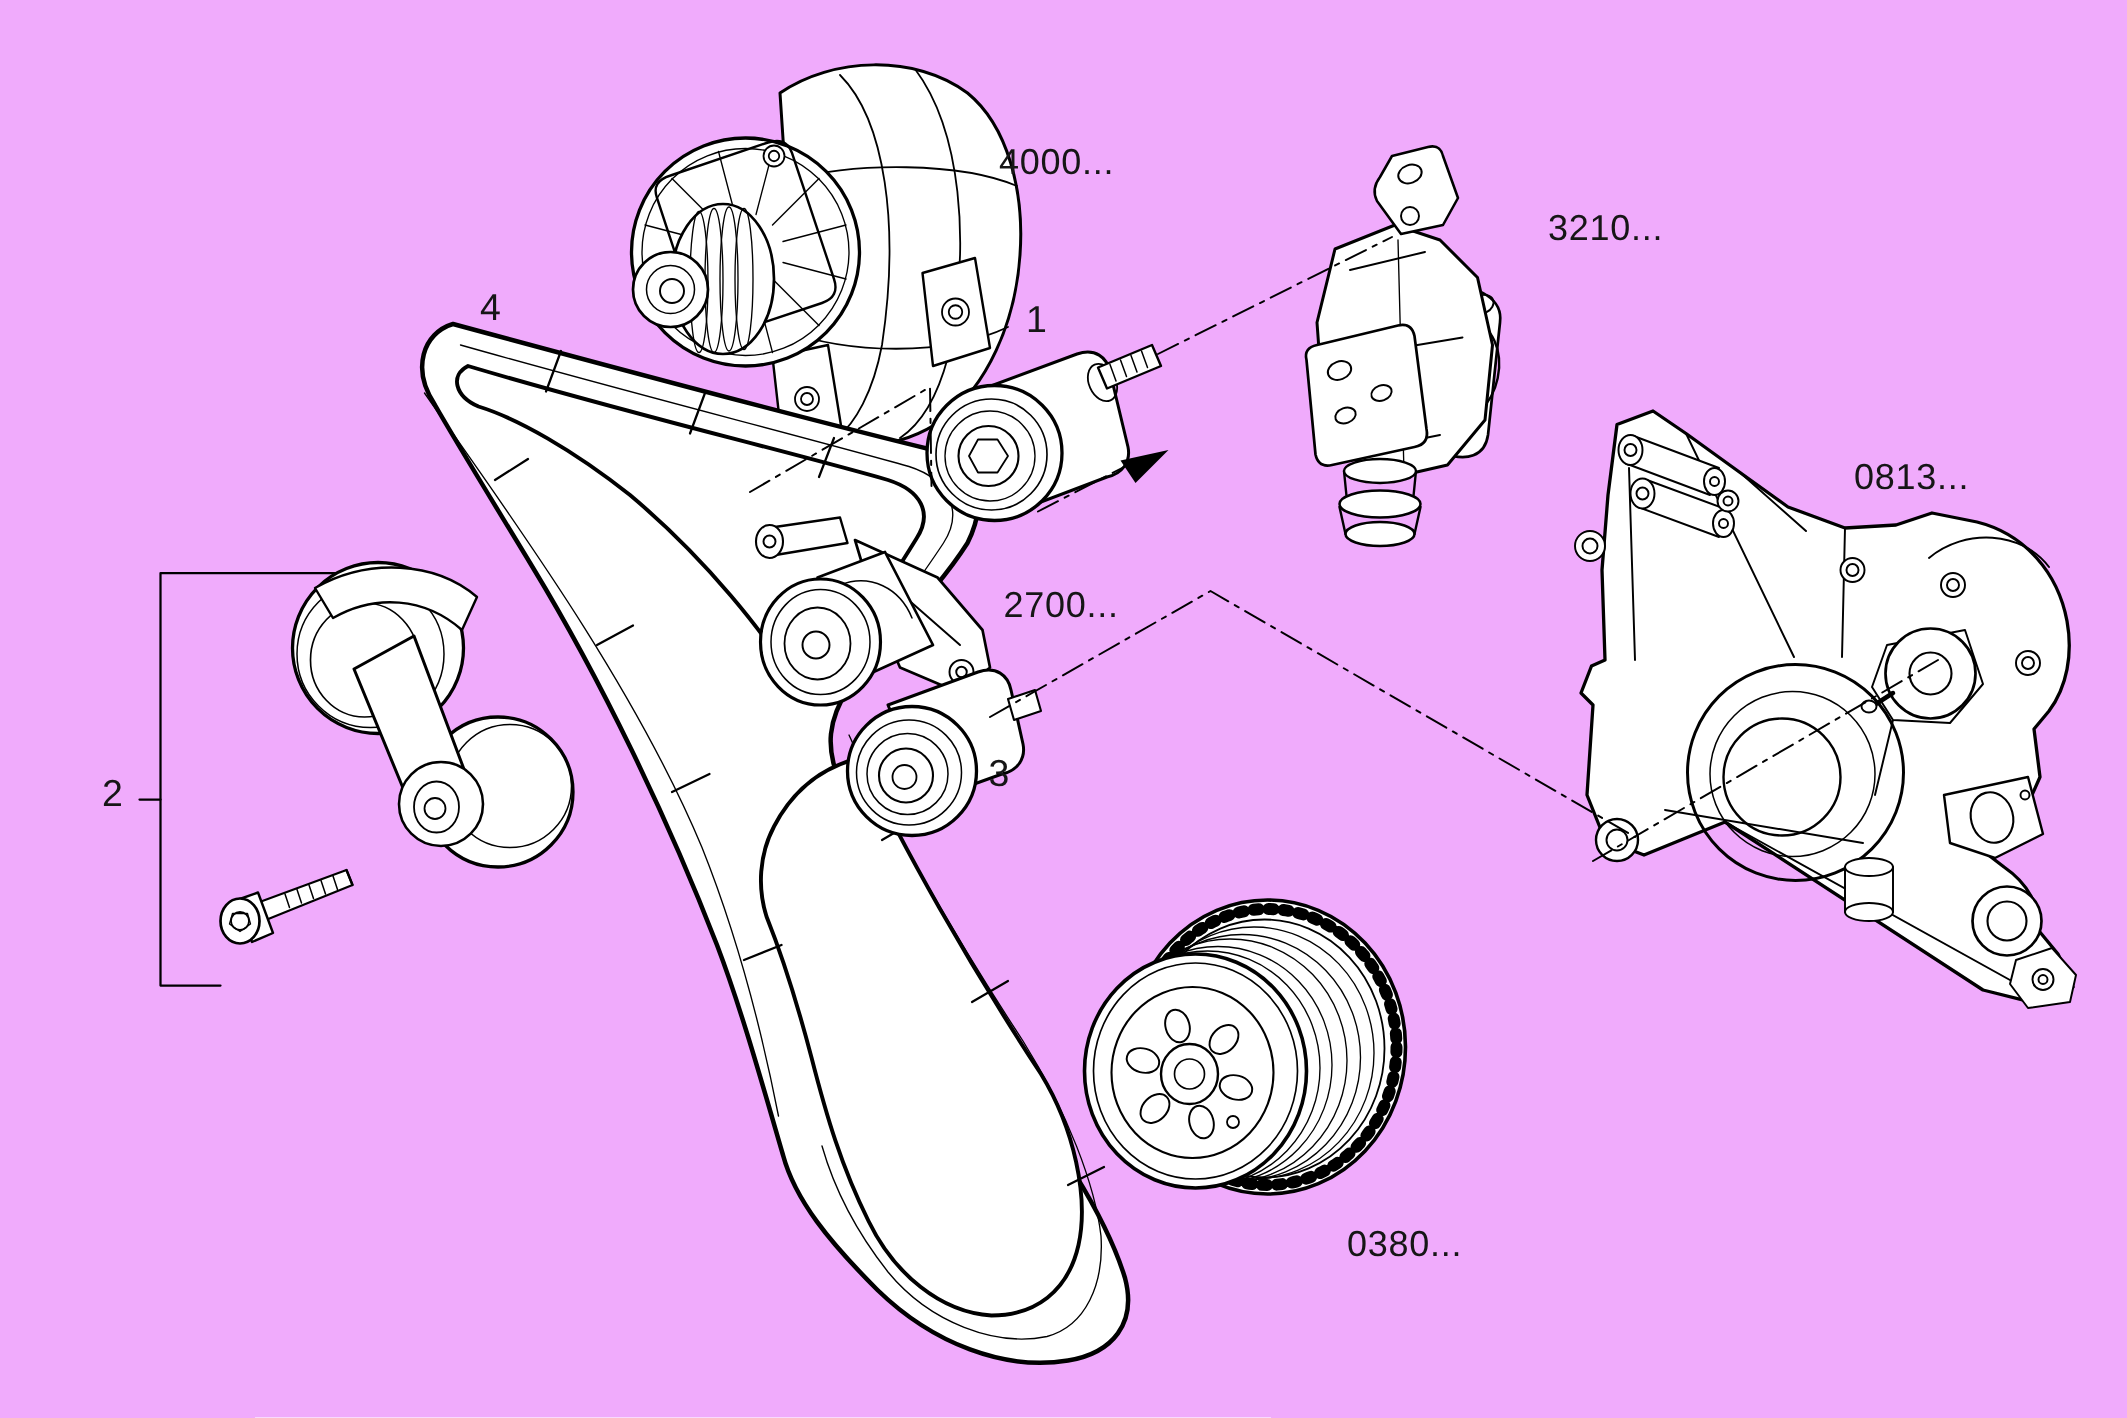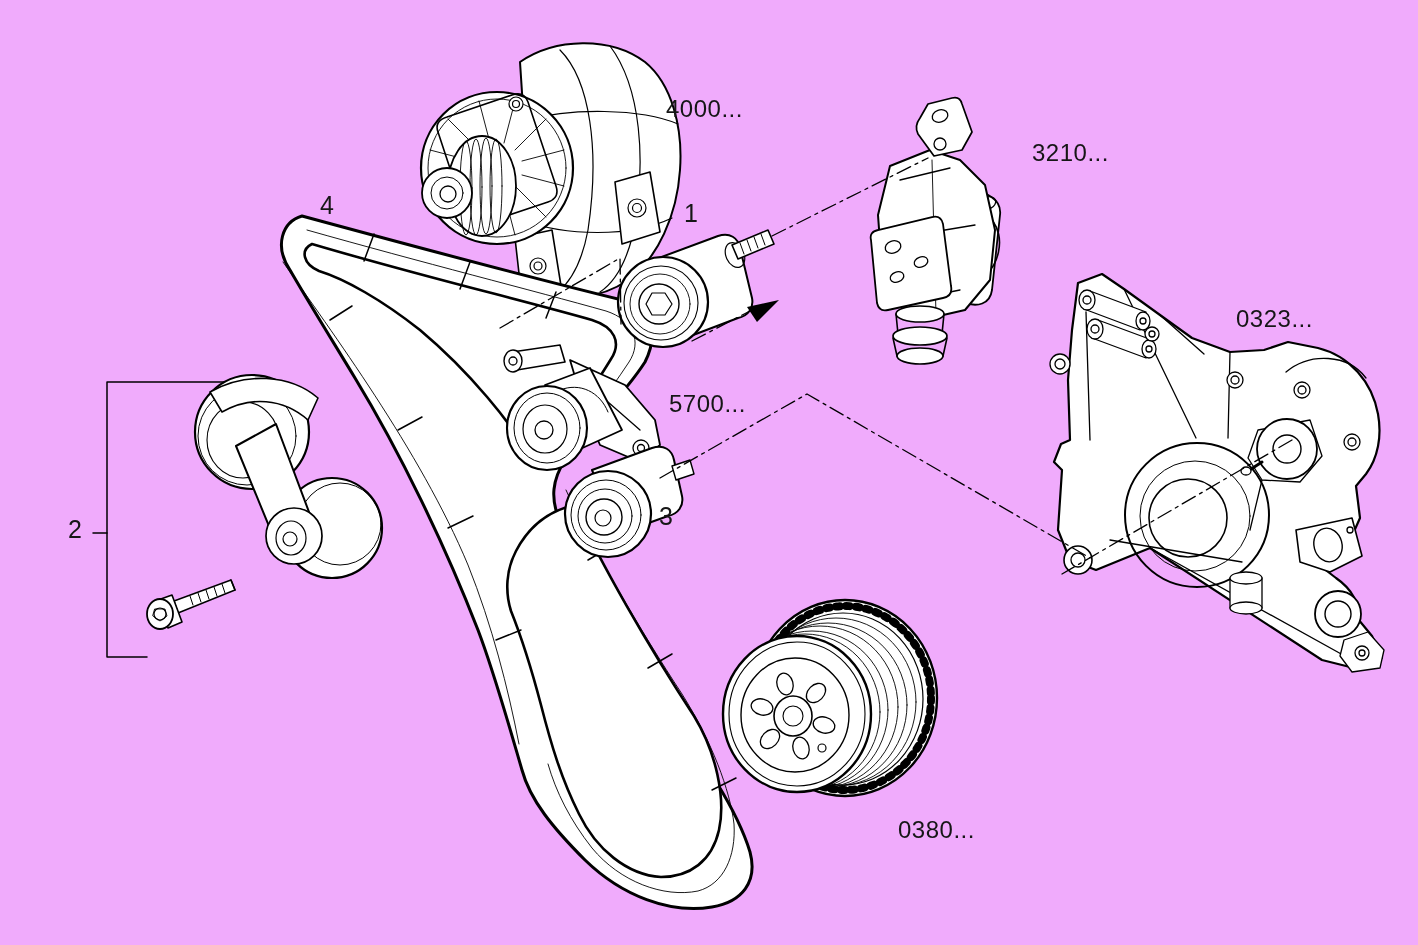--- a/index.html
+++ b/index.html
@@ -341,21 +341,21 @@
     <path d="M 772 236 L 928 158"></path>
     <path d="M 660 478 L 807 394 L 1090 558"></path>
     <path d="M 1292 440 L 1062 574"></path>
     <path d="M 692 341 L 750 311"></path>
   </g>
   <polygon points="779,300 747,307 757,322" fill="#000" stroke="none"></polygon>
 </svg>
 
   <div class="lbl" style="left:666px; top:96px;">4000...</div>
   <div class="lbl" style="left:1032px; top:140px;">3210...</div>
-  <div class="lbl" style="left:1236px; top:306px;">0323...</div>
-  <div class="lbl" style="left:669px; top:391px;">5700...</div>
+  <div class="lbl" style="left:1236px; top:306px;">0813...</div>
+  <div class="lbl" style="left:669px; top:391px;">2700...</div>
   <div class="lbl" style="left:898px; top:817px;">0380...</div>
 
   <div class="lbl callout" style="left:684px; top:200px;">1</div>
   <div class="lbl callout" style="left:68px; top:516px;">2</div>
   <div class="lbl callout" style="left:659px; top:503px;">3</div>
   <div class="lbl callout" style="left:320px; top:192px;">4</div>
 </div>
 
 </body></html>

